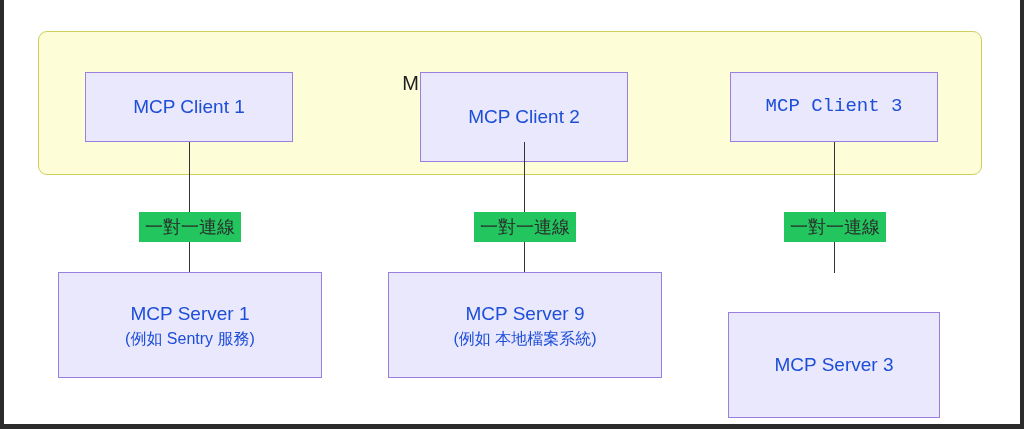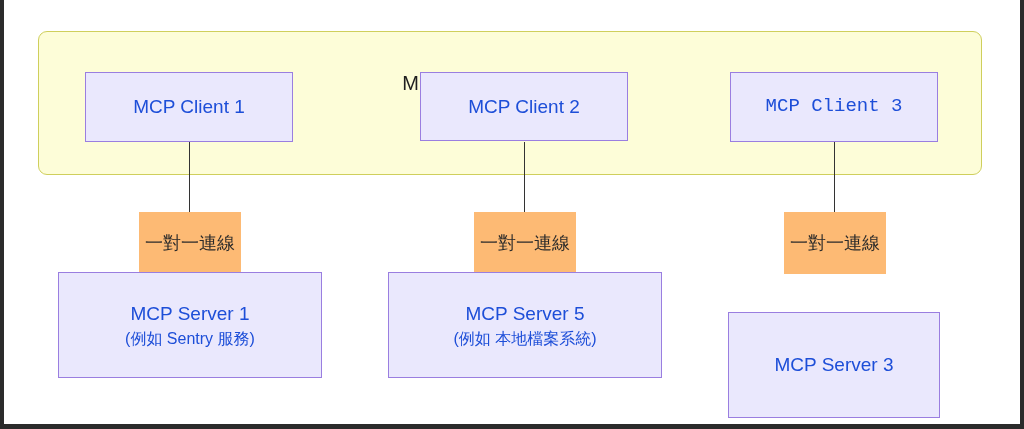--- a/index.html
+++ b/index.html
@@ -62,45 +62,45 @@
     align-items: center;
     justify-content: center;
     color: #1d4ed8;
     font-size: 19px;
     line-height: 1.45;
     text-align: center;
   }
   .node .line2 { font-size: 16px; }
 
   .client1 { left: 85px;  top: 72px; width: 208px; height: 70px; }
-  .client2 { left: 420px; top: 72px; width: 208px; height: 69px; }
+  .client2 { left: 420px; top: 72px; width: 208px; height: 90px; }
   .client3 { left: 730px; top: 72px; width: 208px; height: 70px; font-family: Liberation Mono, monospace; }
 
   .server1 { left: 58px;  top: 272px; width: 264px; height: 106px; }
   .server2 { left: 388px; top: 272px; width: 274px; height: 106px; }
   .server3 { left: 728px; top: 272px; width: 212px; height: 106px; margin-top: 40px; }
 
   
   .connector {
     position: absolute;
     width: 1.4px;
     background: #333333;
   }
   .conn1 { left: 189px; top: 142px; height: 131px; }
   .conn2 { left: 524px; top: 142px; height: 131px; }
   .conn3 { left: 834px; top: 142px; height: 131px; }
 
   
   .edge-label {
     position: absolute;
-    background: #fdba74;
+    background: #22c55e;
     color: #2a2a2a;
     font-size: 18px;
     line-height: 26px;
-    padding: 18px 6px;
+    padding: 2px 6px;
     white-space: nowrap;
     transform: translateX(-50%);
   }
   .lbl1 { left: 190px; top: 212px; }
   .lbl2 { left: 525px; top: 212px; }
   .lbl3 { left: 835px; top: 212px; }
 </style>
 </head>
 <body>
 
@@ -130,20 +130,20 @@
 
   <div class="edge-label lbl1">一對一連線</div>
   <div class="edge-label lbl2">一對一連線</div>
   <div class="edge-label lbl3">一對一連線</div>
 
   <div class="node server1">
     <span>MCP Server 1</span>
     <span class="line2">(例如 Sentry 服務)</span>
   </div>
   <div class="node server2">
-    <span>MCP Server 5</span>
+    <span>MCP Server 9</span>
     <span class="line2">(例如 本地檔案系統)</span>
   </div>
   <div class="node server3">
     <span>MCP Server 3</span>
   </div>
 
 </div>
 
 </body></html>

